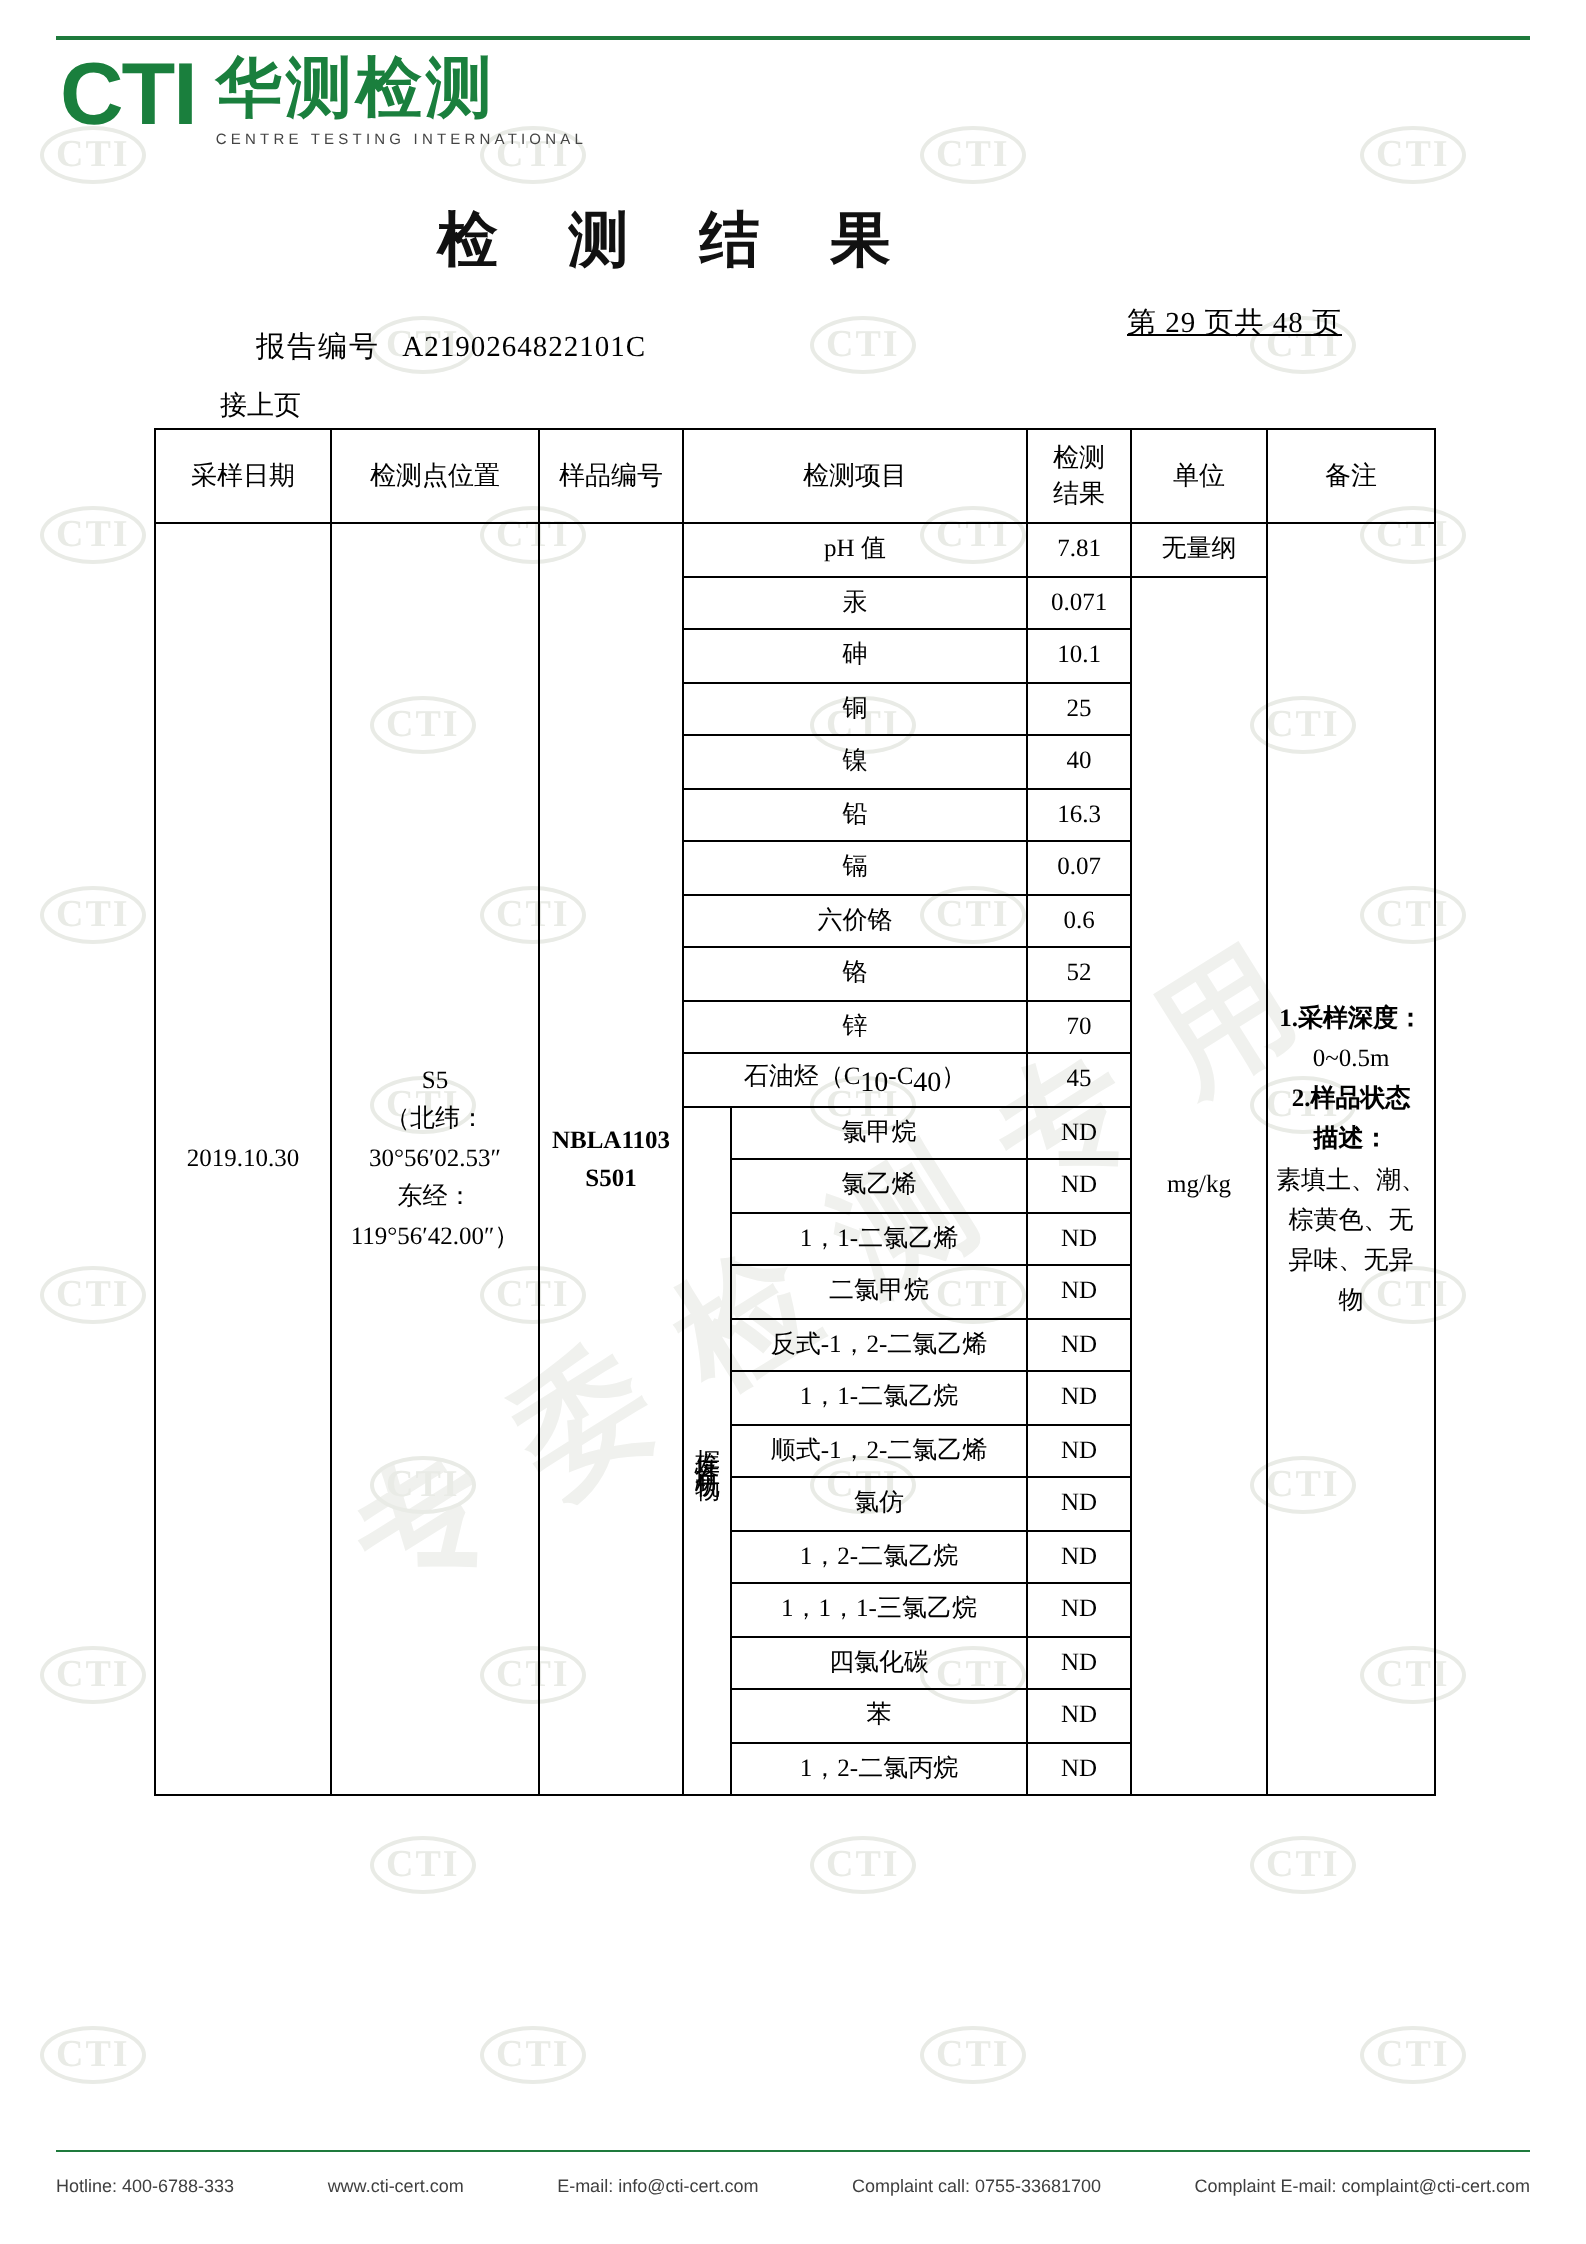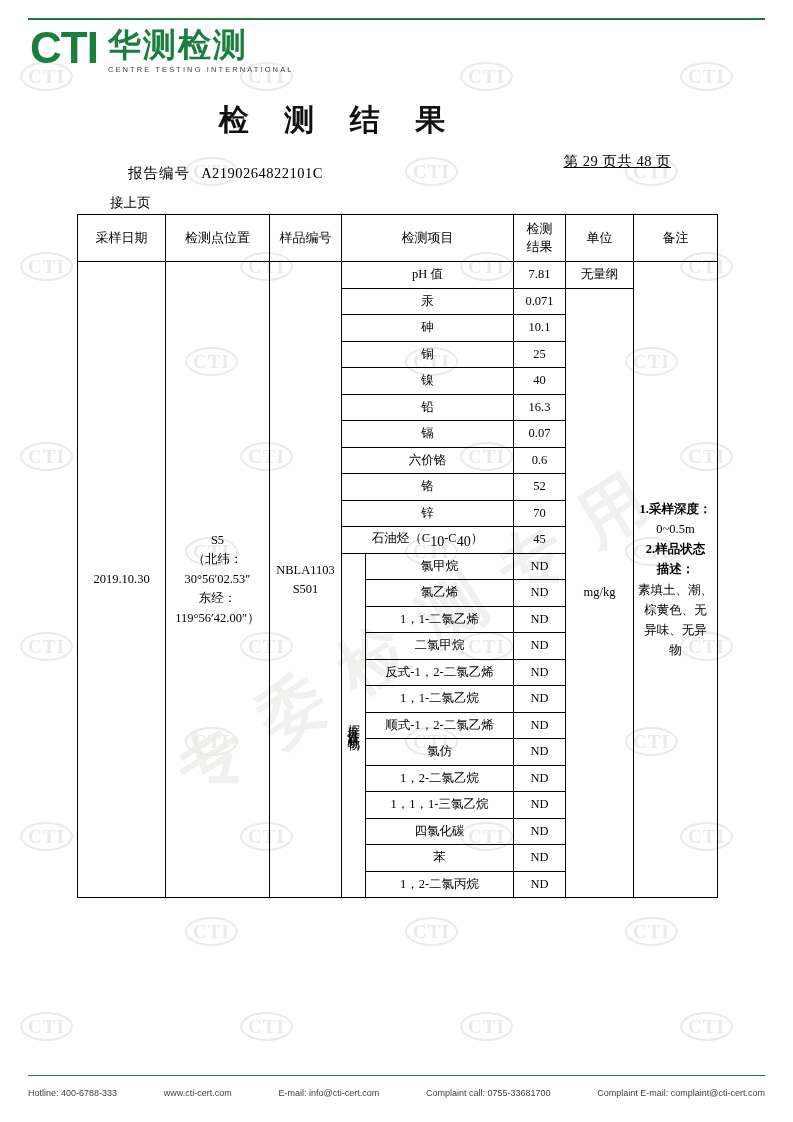--- a/index.html
+++ b/index.html
@@ -176,21 +176,21 @@
   .col-group  { width: 24px; }
   .col-item   { width: 148px; }
   .col-result { width: 52px; }
   .col-unit   { width: 68px; }
   .col-remark { width: 84px; }
 
   .cell-loc {
     line-height: 1.55;
     font-size: 12.5px;
   }
-  .cell-sample { line-height: 1.5; font-size: 12.5px; }
+  .cell-sample { line-height: 1.5; font-size: 12.5px; font-weight: bold; }
   .cell-date { font-size: 12.5px; }
   .vgroup {
     writing-mode: vertical-rl;
     text-orientation: upright;
     letter-spacing: 3px;
     font-size: 12.5px;
     line-height: 1.15;
     margin: 0 auto;
     display: inline-block;
   }

